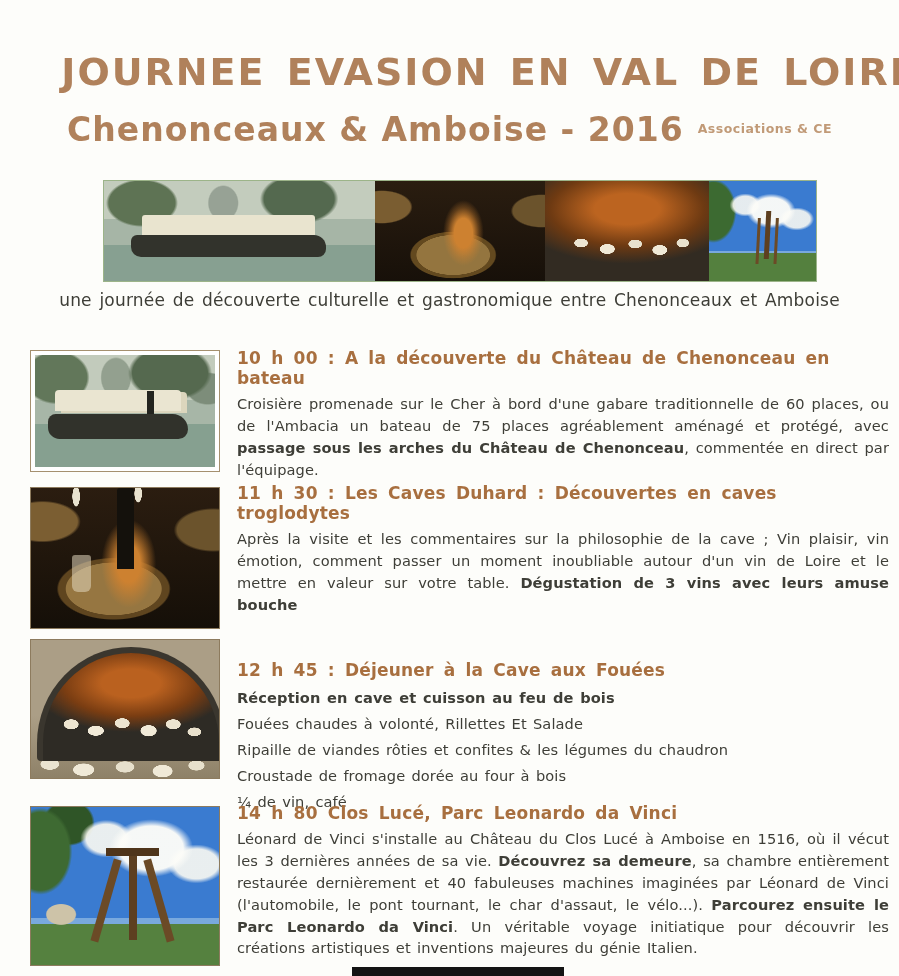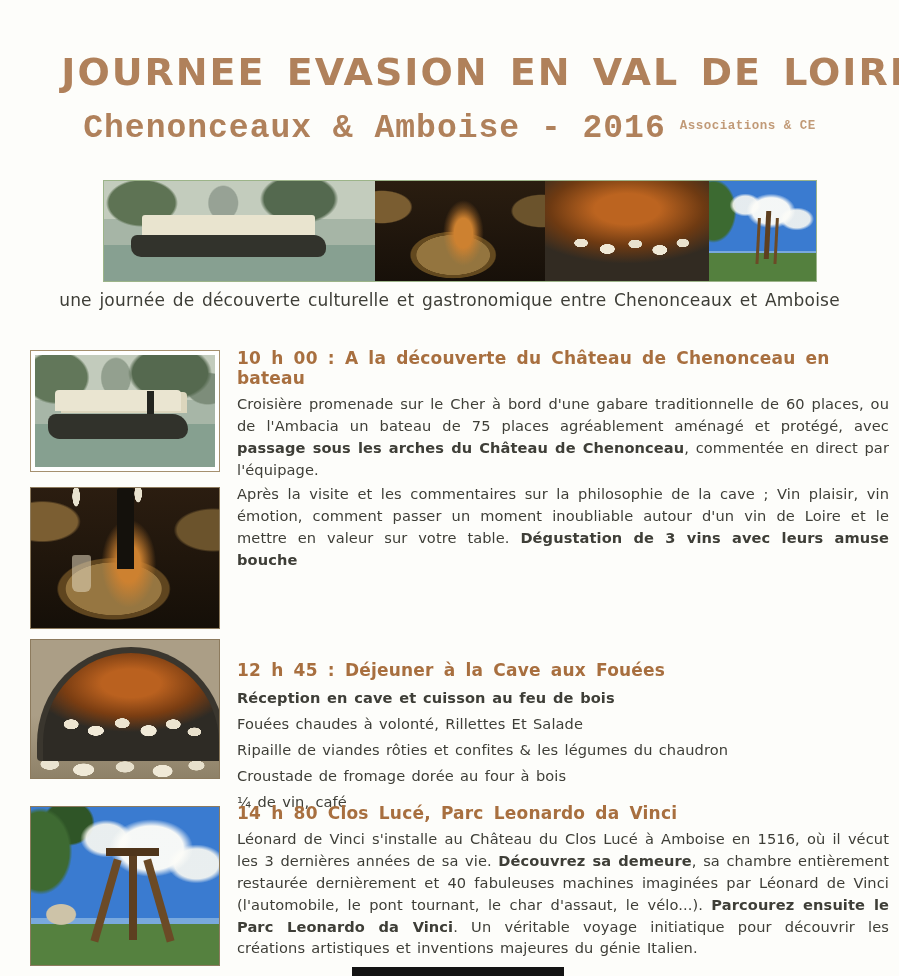--- a/index.html
+++ b/index.html
@@ -2,21 +2,21 @@
 <html><head>
 <meta charset="utf-8">
 <style>
   html,body{margin:0;padding:0;background:#e8e8e8;}
   .page{position:relative;width:899px;height:976px;margin:0 auto;background:#fdfdfa;
         font-family:"DejaVu Sans",sans-serif;overflow:hidden;}
 
   
   .title{position:absolute;left:0;top:50px;width:100%;text-align:center;
          font-size:38px;font-weight:bold;letter-spacing:2px;word-spacing:6px;padding-left:40px;}
-  .subtitle-row{position:absolute;left:0;top:110px;width:100%;text-align:center;font-family:Liberation Mono, monospace;}
+  .subtitle-row{position:absolute;left:0;top:110px;width:100%;text-align:center;}
   .subtitle{font-size:33px;font-weight:bold;letter-spacing:1px;}
   .subtitle-note{font-size:12.5px;font-weight:bold;letter-spacing:.5px;margin-left:14px;
                  vertical-align:8px;}
 
   
   .banner{position:absolute;left:103px;top:180px;width:712px;height:100px;
           border:1px solid #9cb489;display:flex;overflow:hidden;background:#fff;}
   .banner .seg{position:relative;height:100%;}
   .bp1{flex:38;background:
        radial-gradient(60px 40px at 14% 22%,#5e7354 0 55%,transparent 60%),
@@ -173,20 +173,21 @@
   </div>
 
   <div class="section">
     <div class="photo" style="top:487px;height:142px;border-color:#8d7b5e;" title="wine barrels, bottle and glass in amber-lit cellar">
       <div class="img sp2">
         <div class="bottle"></div>
         <div class="glass"></div>
       </div>
     </div>
     <div class="content" style="top:483px;">
+      <div class="heading" style="color:#a86f3f">11 h 30 : Les Caves Duhard : Découvertes en caves troglodytes</div>
       <div class="para" style="color:#3e3e37"><span>Après la visite et les commentaires sur la philosophie de la cave ; Vin plaisir, vin émotion, comment passer un moment inoubliable autour d'un vin de Loire et le mettre en valeur sur votre table. </span><span class="b">Dégustation de 3 vins avec leurs amuse bouche</span></div>
     </div>
   </div>
 
   <div class="section">
     <div class="photo" style="top:639px;height:140px;border-color:#8d7b5e;" title="arched wood-fired oven with fouées breads baking">
       <div class="img sp3">
         <div class="arch"></div>
       </div>
     </div>

